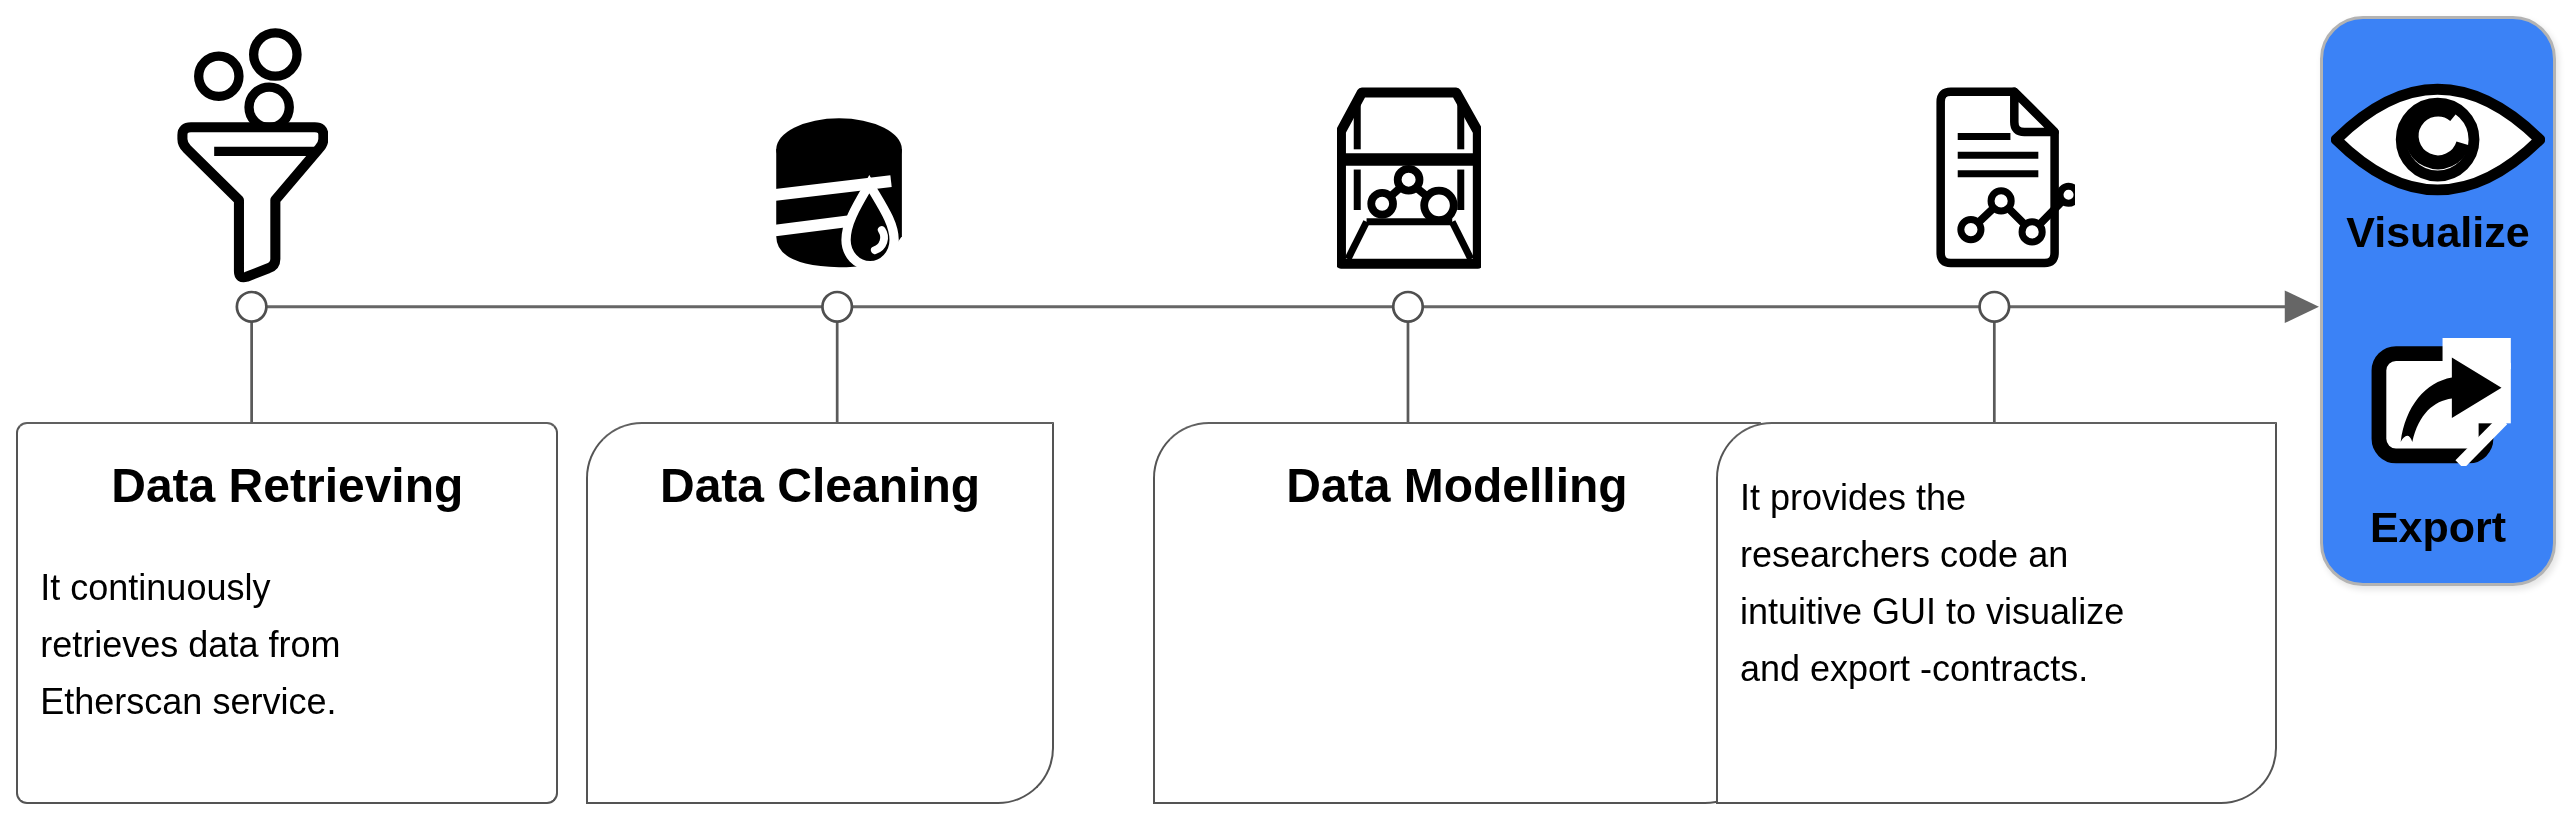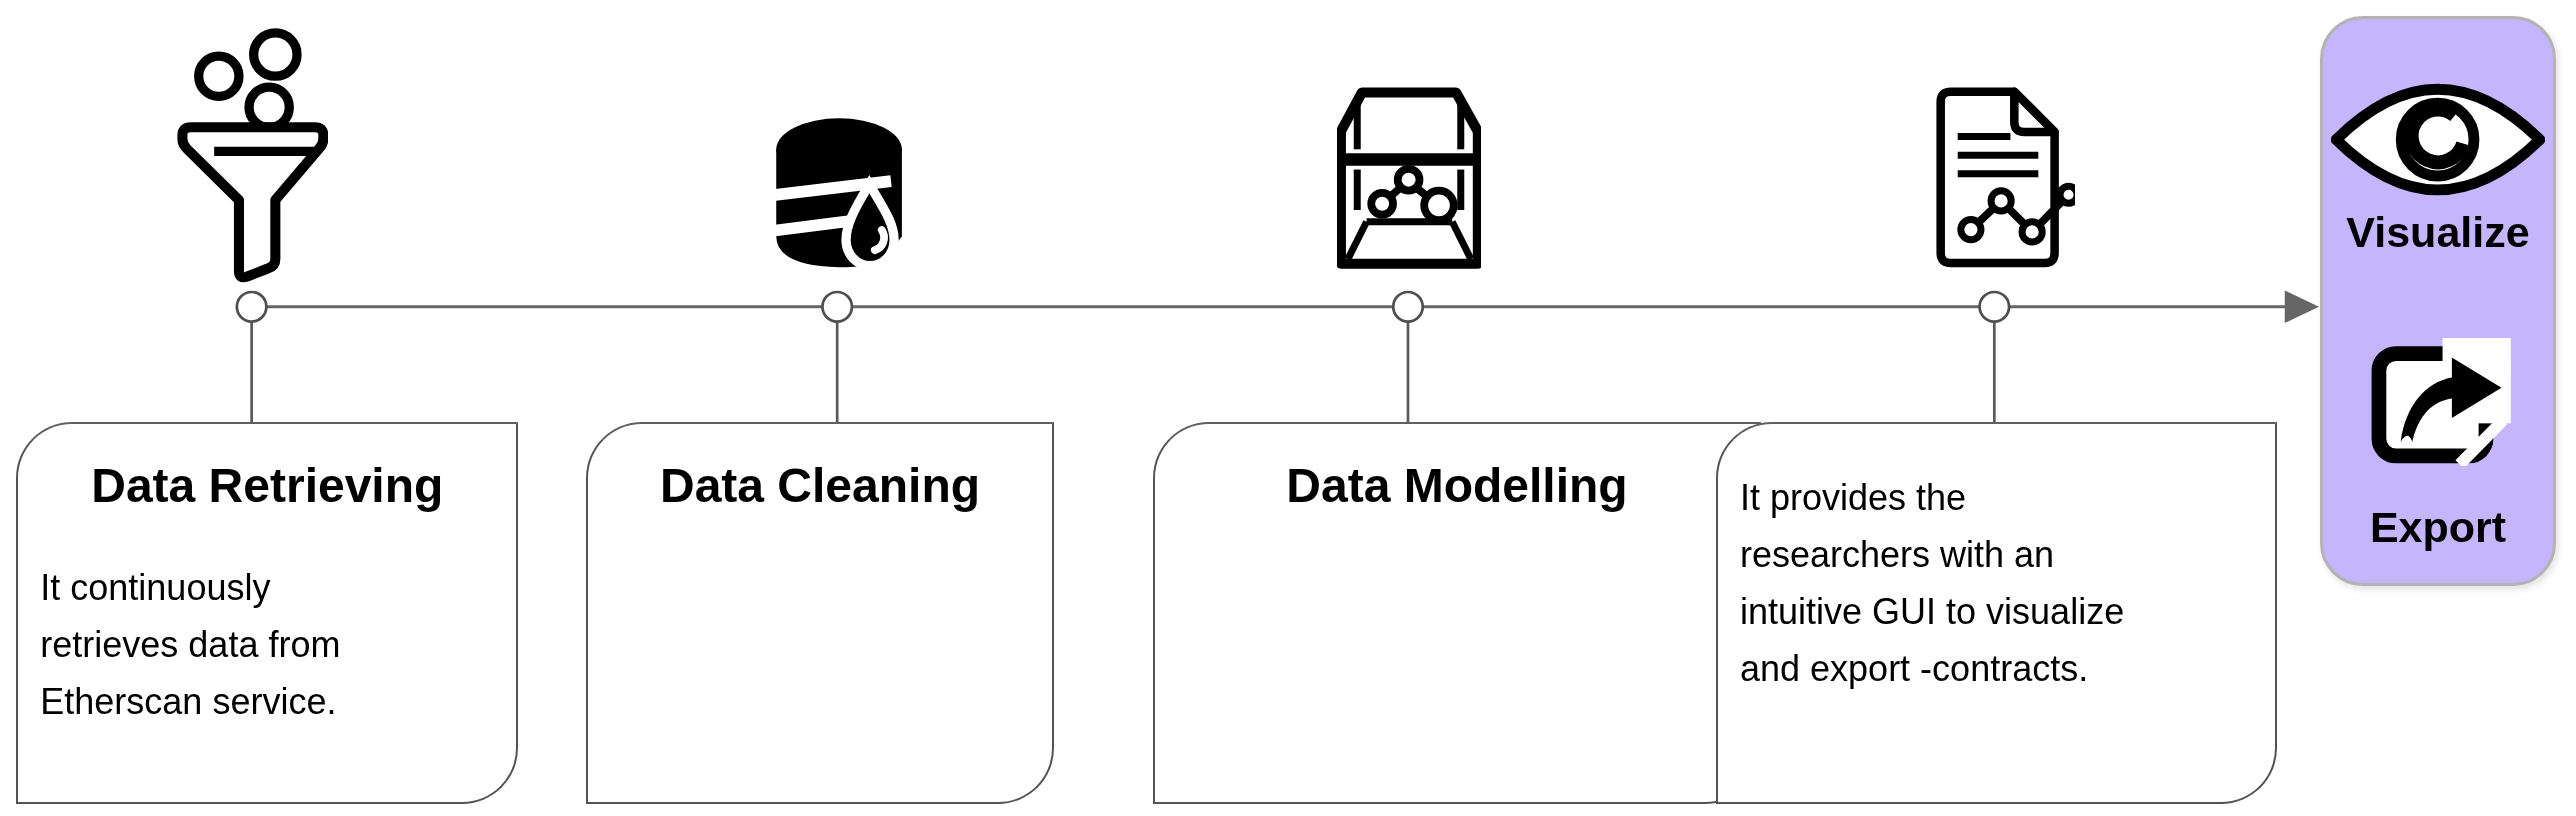--- a/index.html
+++ b/index.html
@@ -39,21 +39,21 @@
     color:#000000;
     white-space:pre-line;
   }
   .output-panel{
     position:absolute;
     left:2320px;
     top:16.3px;
     width:236px;
     height:570px;
     box-sizing:border-box;
-    background:#c4b5fd;
+    background:#3b82f6;
     border:3.1px solid #b3b3b3;
     border-radius:43px;
     box-shadow:2.3px 3.1px 6.2px rgba(0,0,0,0.10);
   }
   .panel-label{
     position:absolute;
     left:0;
     width:100%;
     text-align:center;
     font-size:43px;
@@ -132,38 +132,38 @@
     </g>
     <polyline points="46,184 85,147 125,187 172,139" fill="none" stroke="#000000" stroke-width="10"></polyline>
     <g fill="#ffffff" stroke="#000000" stroke-width="9">
       <circle cx="46" cy="184" r="13"></circle>
       <circle cx="85" cy="147" r="13"></circle>
       <circle cx="125" cy="187" r="13"></circle>
       <circle cx="172" cy="139" r="11"></circle>
     </g>
   </svg>
 
-  <div class="card" style="left:16.3px;width:502px;">
+  <div class="card" style="left:16.3px;width:542px;border-radius:11px;">
     <div class="card-title">Data Retrieving</div>
     <div class="card-body">It continuously
 retrieves data from
 Etherscan service.</div>
   </div>
 
   <div class="card" style="left:586px;width:468px;">
     <div class="card-title">Data Cleaning</div>
   </div>
 
   <div class="card" style="left:1153px;width:608px;">
     <div class="card-title">Data Modelling</div>
   </div>
 
   <div class="card" style="left:1716px;width:561px;">
     <div class="card-body">It provides the
-researchers with an
+researchers code an
 intuitive GUI to visualize
 and export -contracts.</div>
   </div>
 
   <div class="output-panel">
     <svg class="panel-icon" style="left:7.8px;top:61px;" width="214" height="120" viewBox="0 0 275 155">
       <path d="M 6 77 Q 72 12 137 12 Q 203 12 269 77 Q 203 142 137 142 Q 72 142 6 77 Z" fill="#ffffff" stroke="#000000" stroke-width="14" stroke-linejoin="round"></path>
       <circle cx="137" cy="77" r="47" fill="#ffffff" stroke="#000000" stroke-width="14"></circle>
       <path d="M 159 46 A 34 34 0 1 0 170 82" fill="none" stroke="#000000" stroke-width="18"></path>
     </svg>

